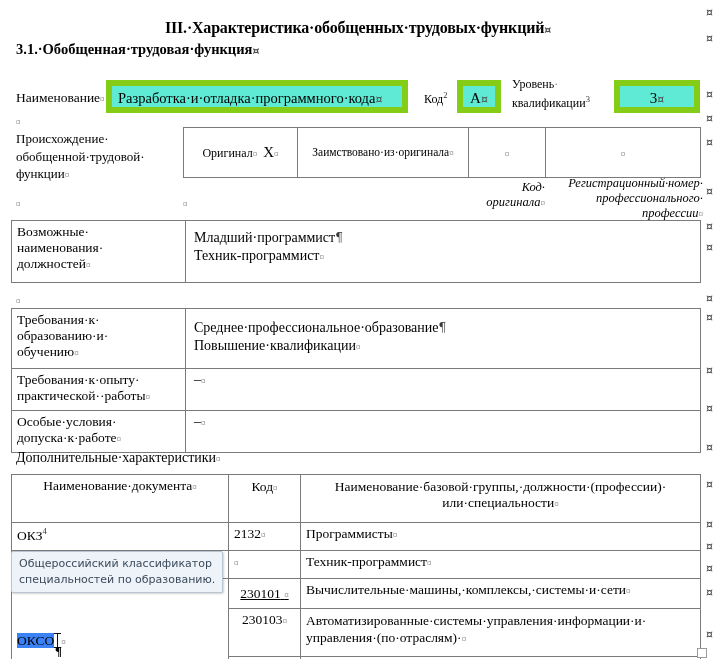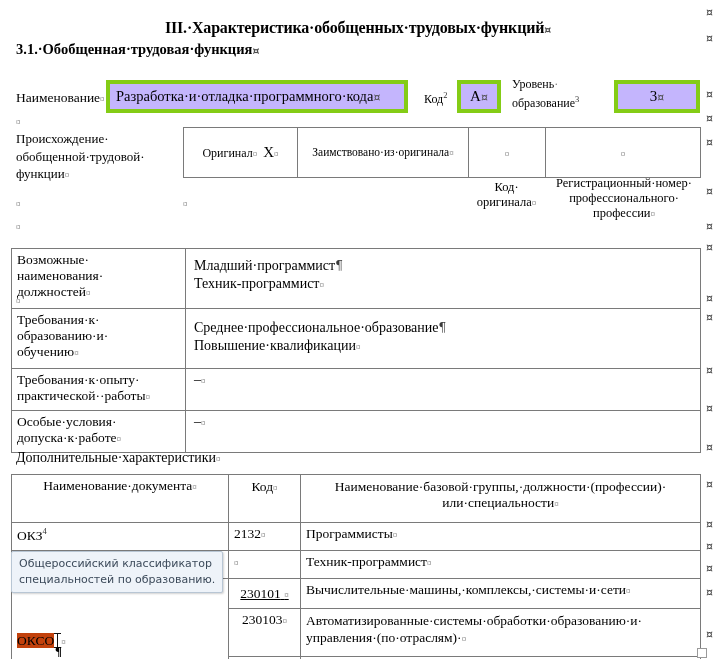--- a/index.html
+++ b/index.html
@@ -63,25 +63,25 @@
     position: absolute;
     right: 3px;
     font-size: 11px;
     color: #333;
     font-family: "DejaVu Sans", sans-serif;
   }
 
   
   .box {
     position: absolute;
-    border: 4px solid #84cc16;
+    border: 6px solid #84cc16;
     box-sizing: border-box;
-    background: #c4b5fd;
+    background: #5eead4;
     display: flex;
-    align-items: center;
+    align-items: flex-end;
   }
   .box .inner {
     padding: 0 6px;
     width: 100%;
   }
   .box.center .inner { text-align: center; }
 
   
   table.doc {
     position: absolute;
@@ -99,44 +99,45 @@
   }
   td.vmid { vertical-align: middle; }
   td.ctr  { text-align: center; }
 
   
   #origin-table td { height: 44px; vertical-align: middle; }
 
   
   .undercap {
     position: absolute;
-    text-align: center;
+    text-align: right;
     font-size: 12.5px;
     line-height: 1.2;
+    font-style: italic;
   }
 
   
   .tooltip {
     position: absolute;
     background: #eef3f9;
     border: 1px solid #b8c6d4;
     border-radius: 2px;
     box-shadow: 1px 1px 2px rgba(0,0,0,0.18);
     padding: 4px 7px 5px 7px;
     font-family: "DejaVu Sans", "Liberation Sans", sans-serif;
     font-size: 11px;
     line-height: 1.42;
     color: #3c4a5a;
     white-space: nowrap;
     z-index: 40;
   }
 
   
   .sel {
-    background: #c2410c;
+    background: #3b82f6;
   }
   
   .ibeam {
     display: inline-block;
     width: 7px;
     height: 15px;
     position: relative;
     vertical-align: -3px;
   }
   .ibeam::before {
@@ -200,21 +201,21 @@
   </div>
 
   <div class="box center" style="top:80px; left:457px; width:44px; height:33px;">
     <div class="inner" style="font-size:15px;">
       <span>A</span><span class="mark">¤</span>
     </div>
   </div>
 
   <div class="plain" style="top:76px; left:512px; font-size:12px; line-height:1.45;">
     <span>Уровень</span><span class="midot">·</span><br>
-    <span>образование</span><span class="sup">3</span>
+    <span>квалификации</span><span class="sup">3</span>
   </div>
 
   <div class="box center" style="top:80px; left:614px; width:86px; height:33px;">
     <div class="inner" style="font-size:15px;">
       <span>3</span><span class="mark">¤</span>
     </div>
   </div>
   <div class="rmark" style="top:88px;">¤</div>
   <div class="rmark" style="top:112px;">¤</div>
   <div class="plain" style="top:113px; left:16px;"><span class="mark-sm">¤</span></div>
@@ -261,21 +262,21 @@
     <span>профессионального·</span><br>
     <span>профессии</span><span class="mark-sm">¤</span>
   </div>
   <div class="rmark" style="top:185px;">¤</div>
 
   <div class="plain" style="top:195px; left:16px;"><span class="mark-sm">¤</span></div>
   <div class="plain" style="top:195px; left:183px;"><span class="mark-sm">¤</span></div>
   <div class="plain" style="top:218px; left:16px;"><span class="mark-sm">¤</span></div>
   <div class="rmark" style="top:220px;">¤</div>
 
-  <table class="doc" id="char-table-1" style="top:248px; left:11px; width:689px;">
+  <table class="doc" id="char-table-1" style="top:220px; left:11px; width:689px;">
     <colgroup>
         <col style="width:174px">
         <col style="width:515px">
       </colgroup>
     <tbody>
       <tr>
         <td style="height:56px;">
           <span>Возможные·</span><br>
           <span>наименования·</span><br>
           <span>должностей</span><span class="mark-sm">¤</span>
@@ -391,21 +392,21 @@
         <td>
           <span>Вычислительные·машины,·комплексы,·системы·и·сети</span><span class="mark-sm">¤</span>
         </td>
       </tr>
 
       <tr>
         <td class="ctr vmid" style="height:42px;">
           <span>230103</span><span class="mark-sm">¤</span>
         </td>
         <td style="line-height:1.28;">
-          <span>Автоматизированные·системы·обработки·образованию·и·</span><br>
+          <span>Автоматизированные·системы·управления·информации·и·</span><br>
           <span>управления·(по·отраслям)·</span><span class="mark-sm">¤</span>
         </td>
       </tr>
 
       <tr>
         <td class="ctr vmid" style="height:42px;">
           
         </td>
         <td style="line-height:1.28;">
           <br>

